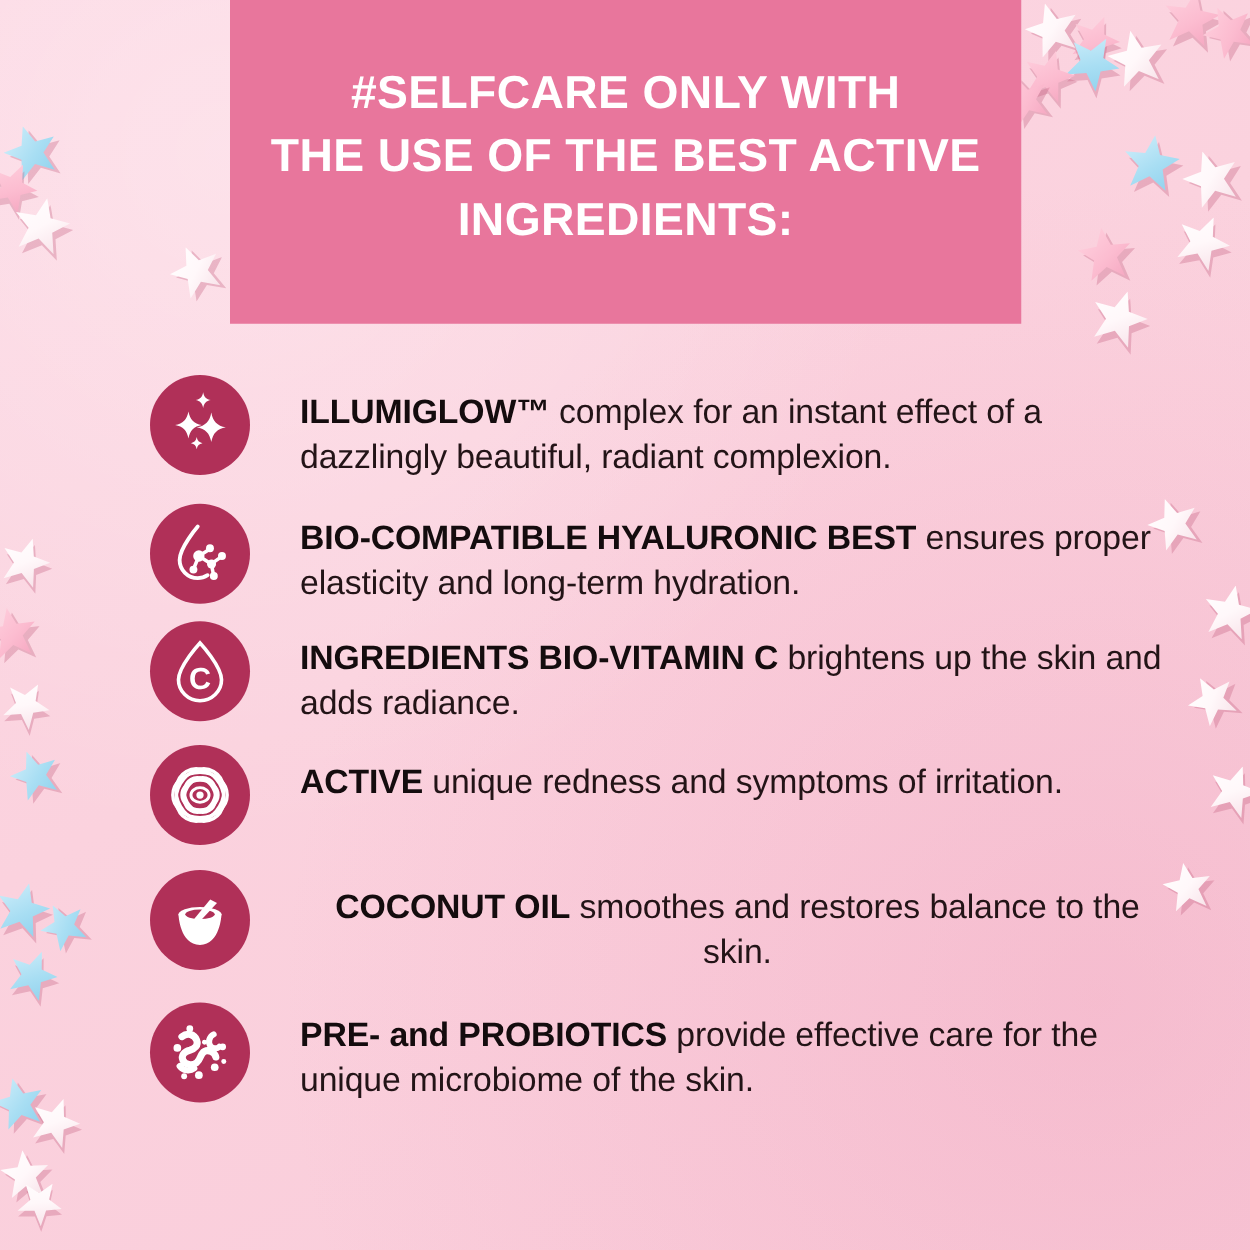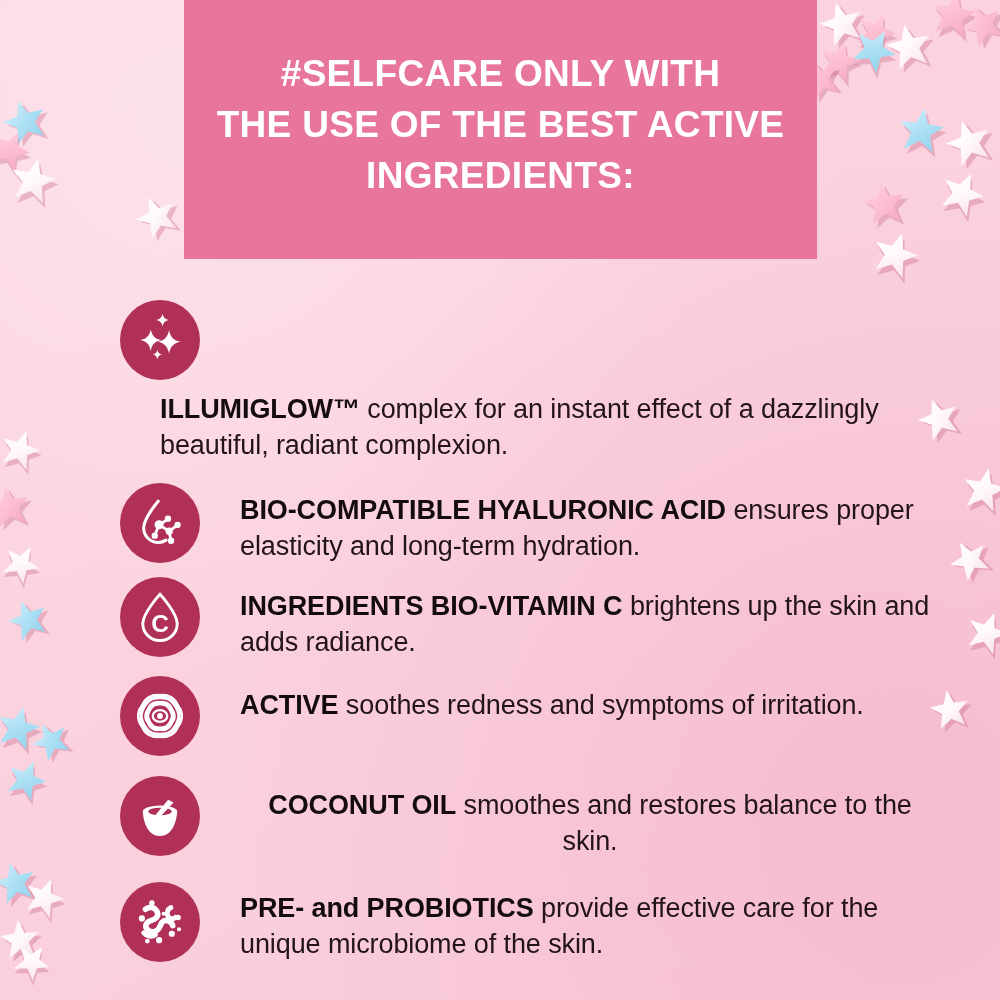--- a/index.html
+++ b/index.html
@@ -109,21 +109,21 @@
     font-size:27px;
     line-height:36px;
     letter-spacing:-.1px;
   }
   .ingredient-copy .lead {
     font-weight:700;
     color:#140c0e;
   }
 
   
-  #row-0 { margin-bottom:18px;flex-direction:column; }
+  #row-0 { margin-bottom:18px; }
   #row-1 { margin-bottom:13px; }
   #row-2 { margin-bottom:16px; }
   #row-3 { margin-bottom:20px; }
   #row-4 { margin-bottom:20px;text-align:center; }
   #row-5 { margin-bottom:0;align-items:flex-end; }
 
   #row-1 .icon-badge { margin-top:2px; }
   #row-2 .icon-badge { margin-top:0; }
 </style>
 </head>
@@ -307,21 +307,21 @@
             <circle cx="31" cy="34" r="5.0"></circle>
             <circle cx="40.8" cy="27.2" r="3.5"></circle>
             <circle cx="26.2" cy="46" r="3.5"></circle>
             <circle cx="42.2" cy="41" r="4.0"></circle>
             <circle cx="51.4" cy="34" r="3.5"></circle>
             <circle cx="44.2" cy="51.6" r="3.5"></circle>
           </g>
         </svg>
       </div>
       <div class="ingredient-copy">
-        <span class="lead">BIO-COMPATIBLE HYALURONIC ACID</span><span> ensures proper elasticity and long-term hydration.</span>
+        <span class="lead">BIO-COMPATIBLE HYALURONIC BEST</span><span> ensures proper elasticity and long-term hydration.</span>
       </div>
     </div>
 
     <div class="ingredient-row" id="row-2">
       <div class="icon-badge">
         <svg viewBox="0 0 64 64" aria-hidden="true">
           <path d="M32 7 C32 7 13 27.5 13 39.5 C13 49.7 21.5 58 32 58 C42.5 58 51 49.7 51 39.5 C51 27.5 32 7 32 7 Z" fill="none" stroke="#ffffff" stroke-width="3.2"></path>
           <text x="32" y="48" text-anchor="middle" font-family="Liberation Sans, sans-serif" font-size="27" font-weight="700" fill="#ffffff">C</text>
         </svg>
       </div>
@@ -339,21 +339,21 @@
             <ellipse cx="32" cy="32" rx="24" ry="20" stroke-width="3.0" transform="rotate(120 32 32)"></ellipse>
             <ellipse cx="32" cy="32" rx="16" ry="13" stroke-width="2.8"></ellipse>
             <ellipse cx="32" cy="32" rx="16" ry="13" stroke-width="2.8" transform="rotate(60 32 32)"></ellipse>
             <ellipse cx="32" cy="32" rx="16" ry="13" stroke-width="2.8" transform="rotate(120 32 32)"></ellipse>
             <ellipse cx="32" cy="32" rx="8" ry="6.5" stroke-width="2.6"></ellipse>
           </g>
           <circle cx="32" cy="32" r="3.2" fill="#ffffff"></circle>
         </svg>
       </div>
       <div class="ingredient-copy">
-        <span class="lead">ACTIVE</span><span> soothes redness and symptoms of irritation.</span>
+        <span class="lead">ACTIVE</span><span> unique redness and symptoms of irritation.</span>
       </div>
     </div>
 
     <div class="ingredient-row" id="row-4">
       <div class="icon-badge">
         <svg viewBox="0 0 64 64" aria-hidden="true">
 
           <path d="M13 27 C13 27 14 54 32 54 C50 54 51 27 51 27 C44 31 20 31 13 27 Z" fill="#ffffff"></path>
 
           <ellipse cx="32" cy="27" rx="19" ry="6.5" fill="#ffffff"></ellipse>

